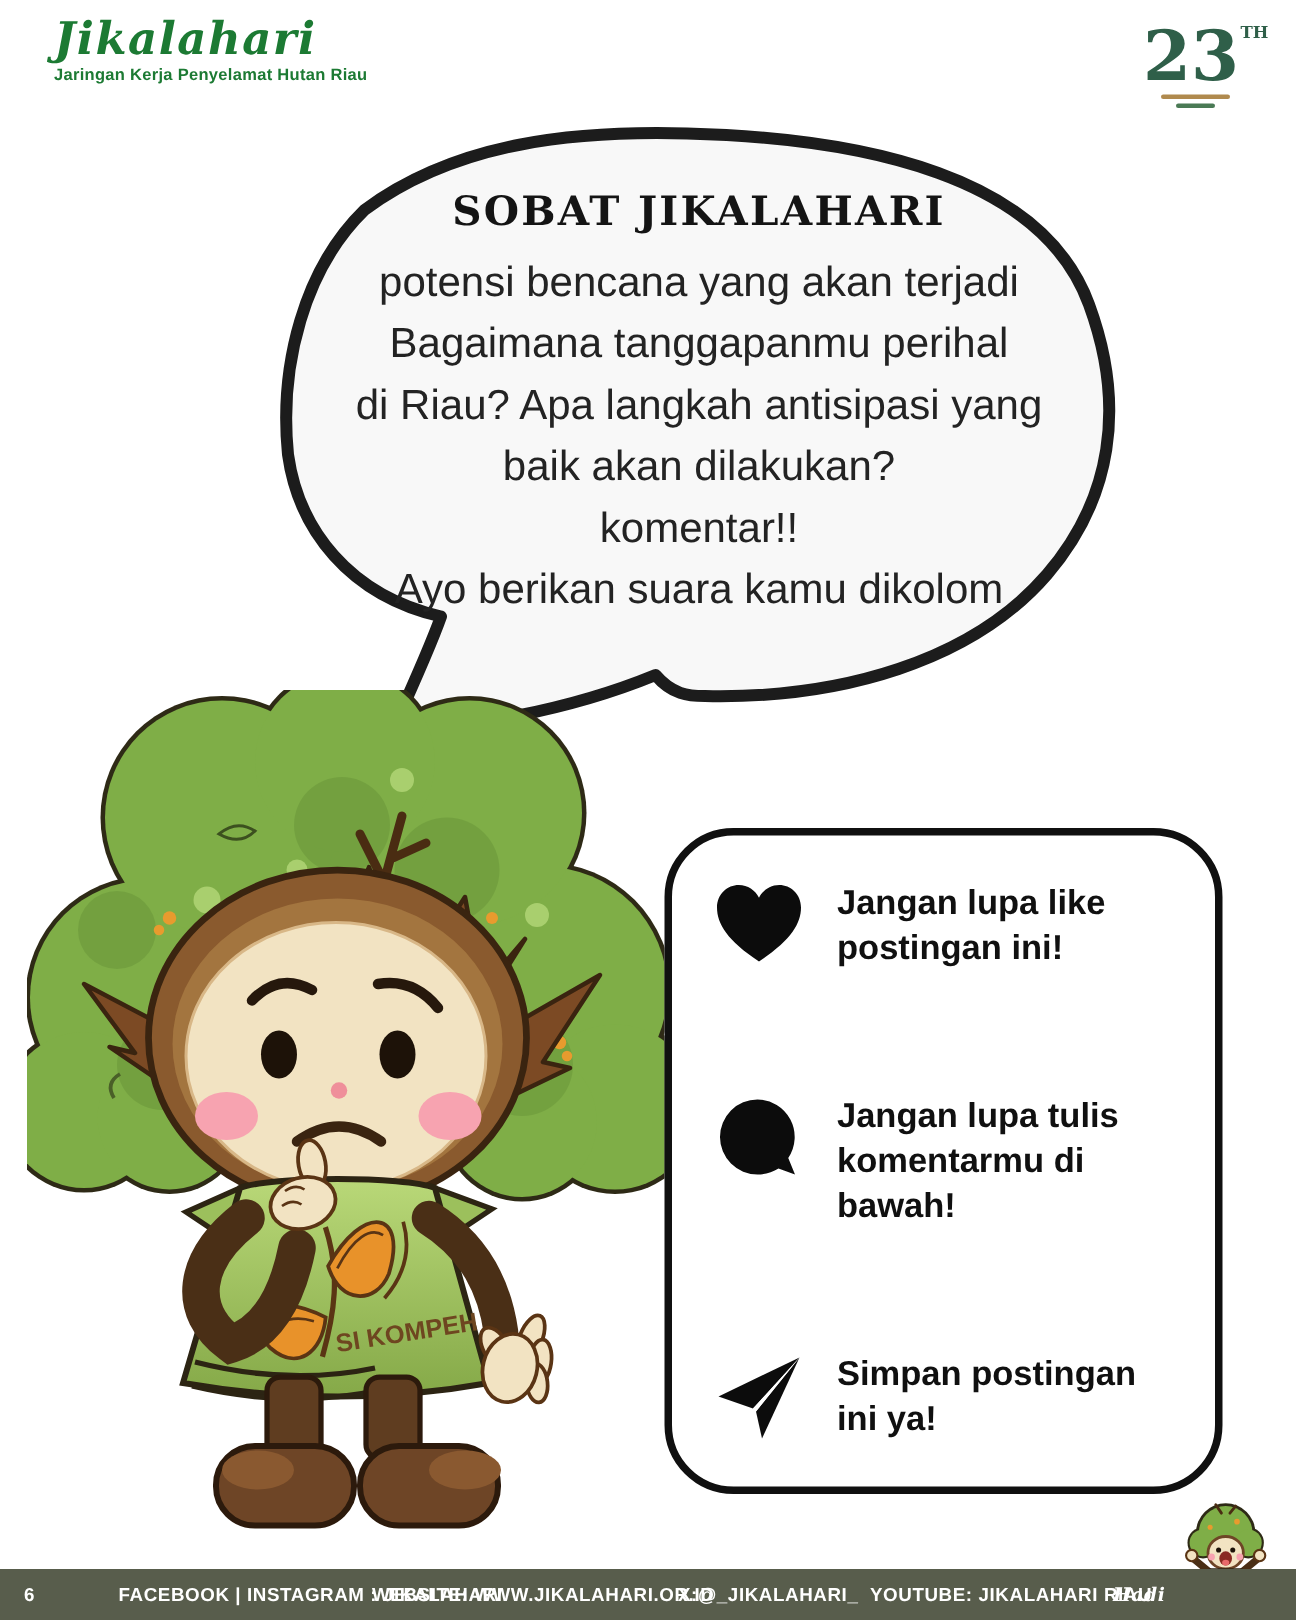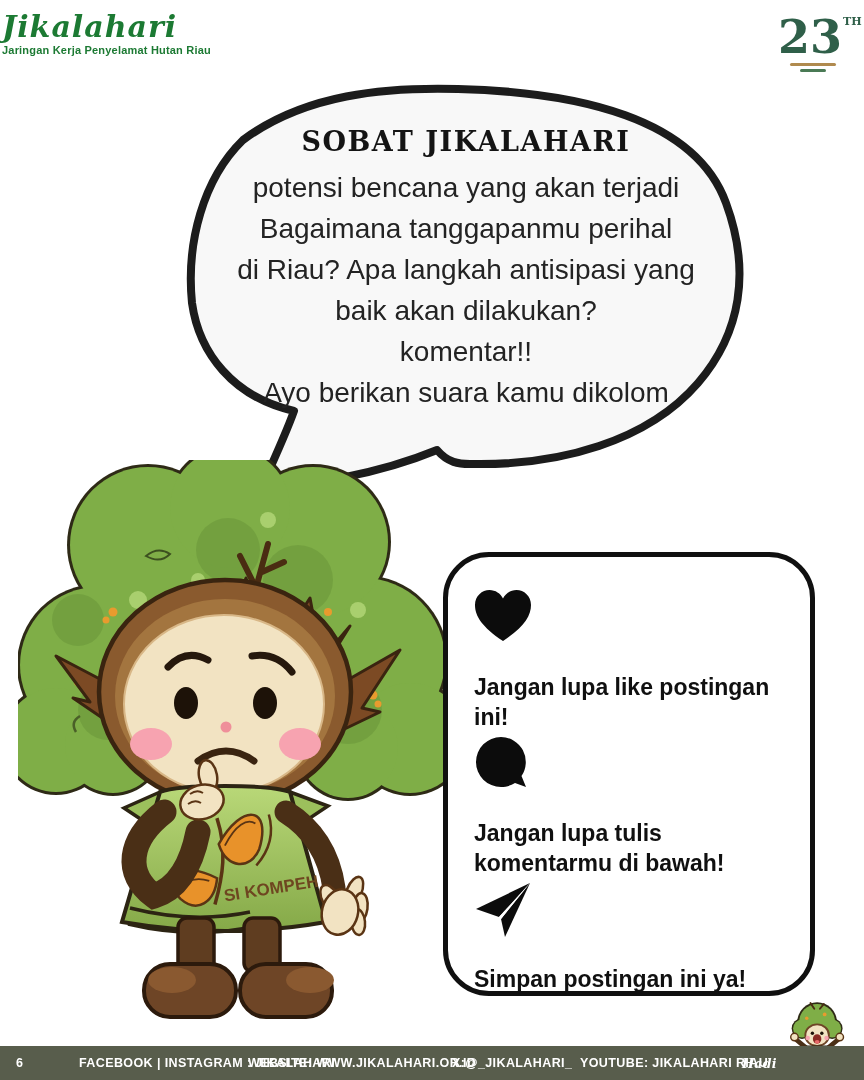--- a/index.html
+++ b/index.html
@@ -1,46 +1,46 @@
 <!DOCTYPE html>
 <html><head>
 <meta charset="utf-8">
 <style>
   html,body{margin:0;padding:0;background:#e8e8e8;}
   .page{position:relative;width:864px;height:1080px;background:#ffffff;margin:0 auto;
         overflow:hidden;font-family:"Liberation Sans",sans-serif;}
 
   
-  .logo{position:absolute;left:2px;top:12px;}
+  .logo{position:absolute;left:36px;top:12px;}
   .logo-name{font-family:"DejaVu Serif",serif;font-style:italic;font-weight:700;
              font-size:30px;color:#1c7a33;line-height:1;letter-spacing:1px;}
   .logo-tagline{font-size:11px;font-weight:700;color:#1c7a33;margin-top:2px;letter-spacing:.2px;}
 
-  .anniv{position:absolute;right:16px;top:14px;width:70px;text-align:center;}
+  .anniv{position:absolute;right:32px;top:14px;width:70px;text-align:center;}
   .anniv-num{font-family:"DejaVu Serif",serif;font-weight:700;font-size:46px;
              color:#2f5f49;line-height:1;}
   .anniv-th{font-family:"DejaVu Serif",serif;font-weight:700;font-size:11px;color:#2f5f49;
             vertical-align:28px;margin-left:1px;}
   .anniv-line{height:3px;border-radius:2px;margin:3px auto 0;}
   .anniv-line.l1{width:46px;background:#b08a4e;}
   .anniv-line.l2{width:26px;background:#4a7a55;}
 
   
   .bubble-svg{position:absolute;left:150px;top:75px;width:612px;height:432px;}
   .bubble-text{position:absolute;left:196px;top:126px;width:540px;text-align:center;color:#232323;}
   .bubble-title{font-family:"DejaVu Serif",serif;font-weight:700;font-size:27px;
                 letter-spacing:1.5px;color:#141414;margin-bottom:10px;white-space:nowrap;}
   .bubble-line{font-size:28px;line-height:41px;white-space:nowrap;}
 
   
   .cta-panel{position:absolute;left:443px;top:552px;width:372px;height:444px;
              border:5px solid #101010;border-radius:46px;box-sizing:border-box;
              background:#ffffff;display:flex;flex-direction:column;
              justify-content:space-between;padding:30px 22px 30px 26px;}
-  .cta-row{display:flex;align-items:flex-start;gap:20px;flex-direction:column;}
+  .cta-row{display:flex;align-items:flex-start;gap:20px;}
   .cta-icon{flex:0 0 64px;display:flex;justify-content:center;padding-top:2px;}
   .cta-text{flex:1;font-weight:700;font-size:23px;line-height:1.3;color:#101010;}
 
   
   .footer{position:absolute;left:0;bottom:0;width:864px;height:34px;background:#585d4c;}
   .footer span{position:absolute;top:50%;transform:translateY(-50%);
                color:#ffffff;font-weight:700;font-size:12.5px;letter-spacing:.4px;white-space:nowrap;}
   .f-num{left:16px;font-size:17px;}
   .f-fb{left:36px;padding-left:43px;}
   .f-web{left:248px;}

